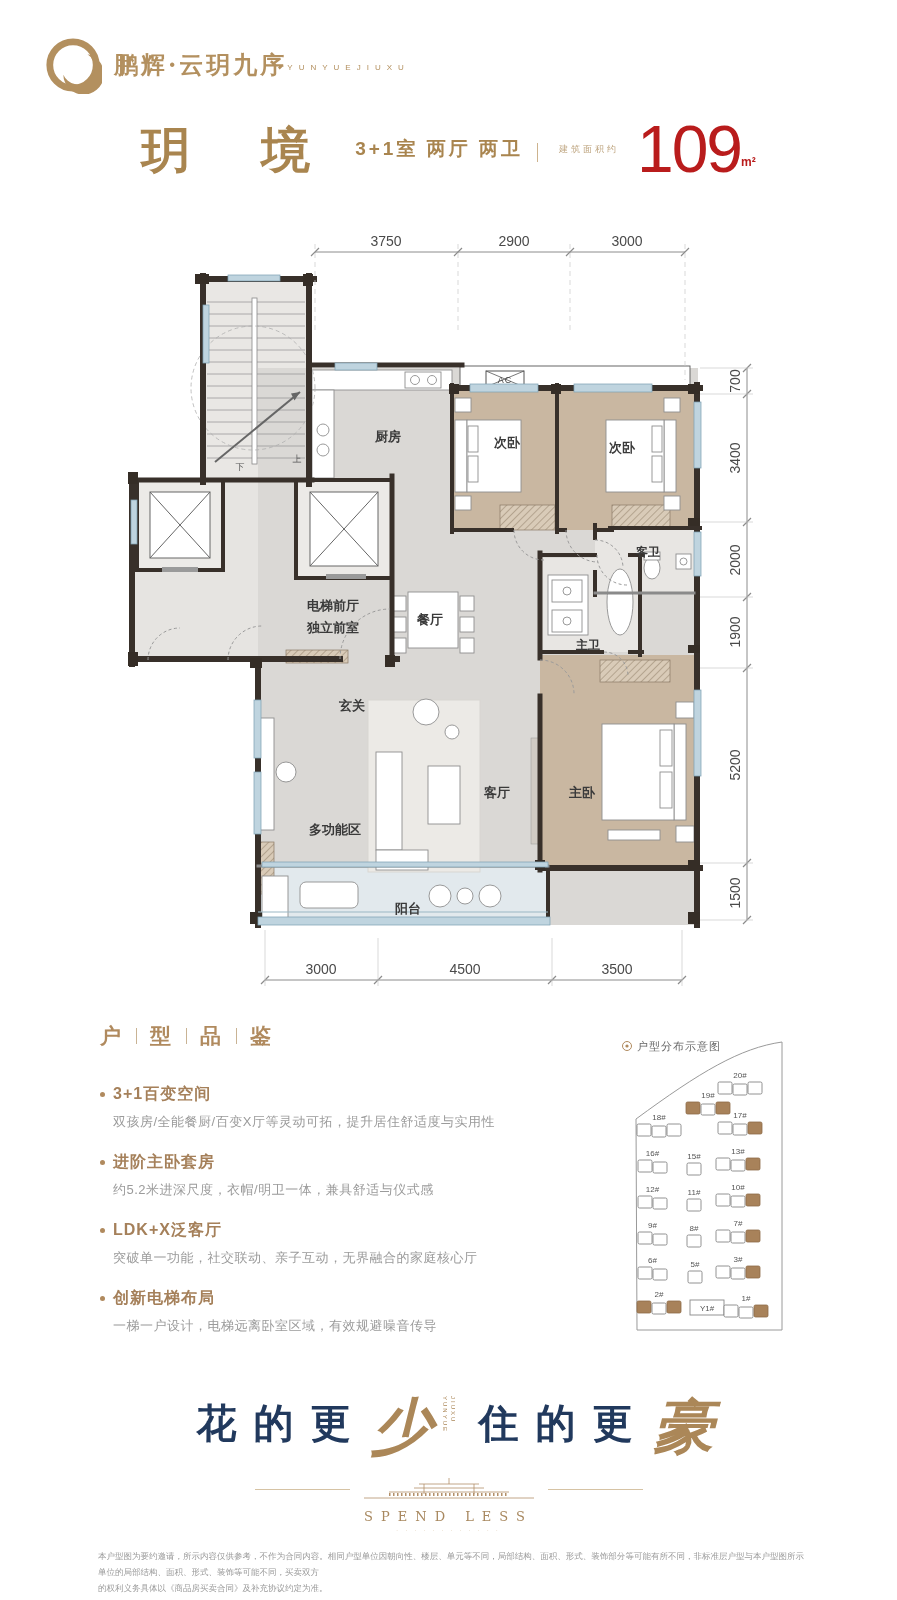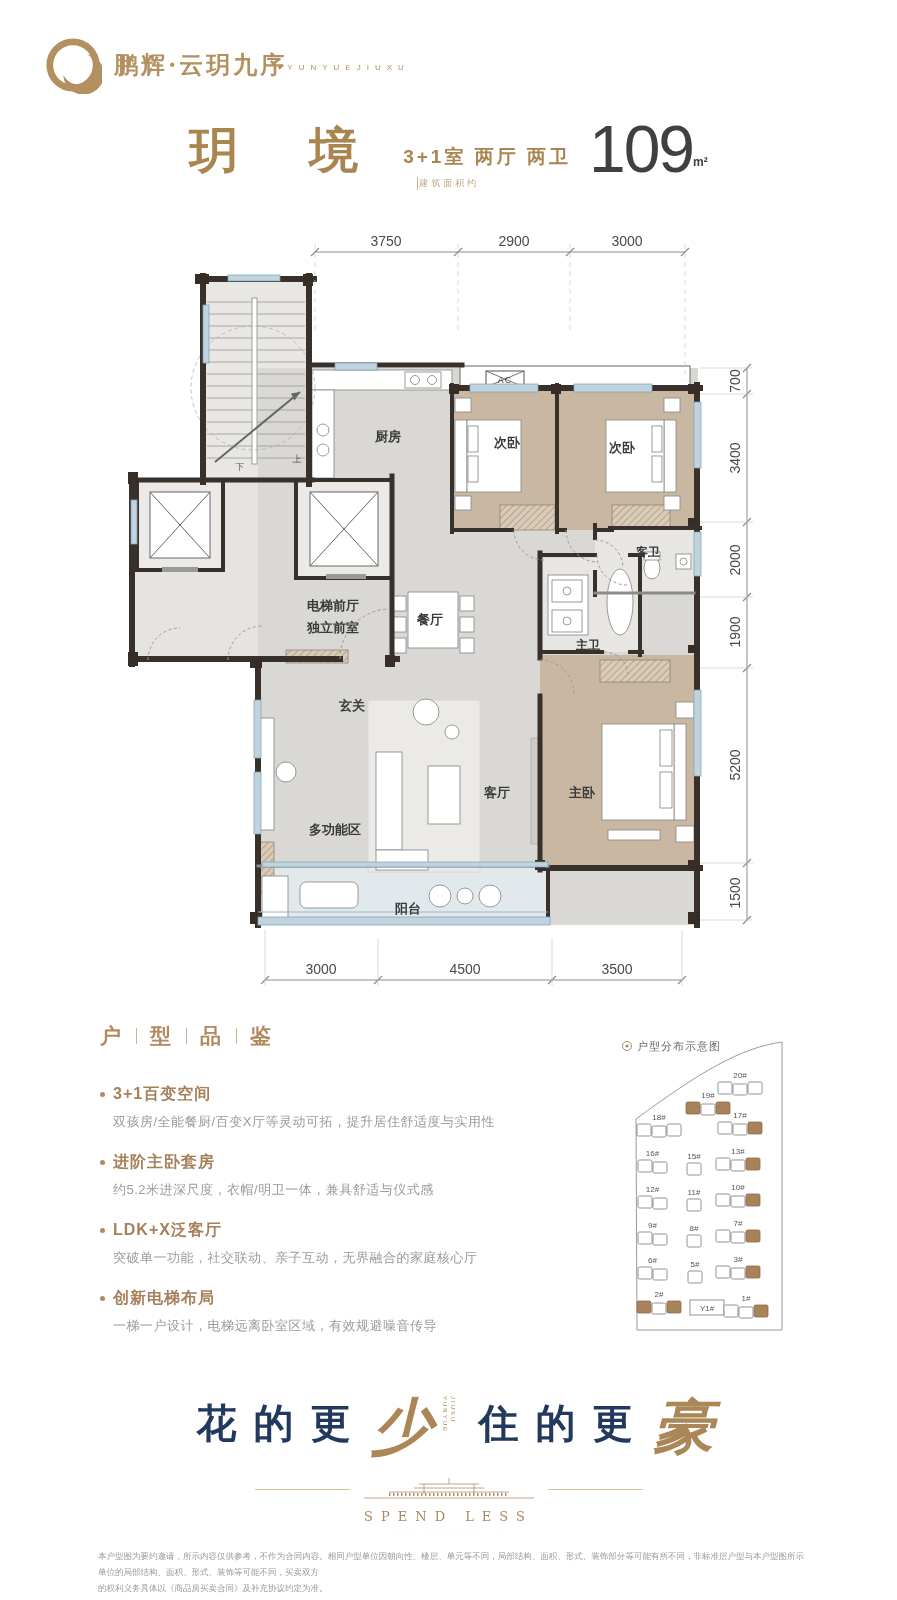--- a/index.html
+++ b/index.html
@@ -6,24 +6,24 @@
   body{width:897px;height:1600px;position:relative;font-family:"Liberation Sans","DejaVu Sans",sans-serif;overflow:hidden;}
   .abs{position:absolute;}
   
   .logo{left:44px;top:36px;display:flex;align-items:center;gap:12px;}
   .logo-text{display:flex;flex-direction:row;align-items:center;}
   .logo-cn{font-family:"DejaVu Serif","Liberation Serif",serif;font-size:24px;font-weight:600;color:#b3905f;letter-spacing:3px;}
   .logo-en{font-size:8px;letter-spacing:6px;color:#b3905f;margin-top:5px;}
   
   .header{top:124px;left:0;right:0;display:flex;justify-content:center;align-items:flex-start;gap:18px;}
   .h-title{font-family:"DejaVu Serif","Liberation Serif",serif;font-size:49px;font-weight:700;color:#a9854f;letter-spacing:0.55em;line-height:1.1;}
-  .h-mid{display:flex;flex-direction:column;margin-top:20px;}
+  .h-mid{display:flex;flex-direction:row;margin-top:12px;}
   .h-spec{font-size:19px;font-weight:700;color:#a9854f;letter-spacing:3px;}
-  .h-area-note{font-size:9px;color:#bda37d;letter-spacing:3px;margin-top:7px;border-left:1px solid #cdb globalization;border-left:1px solid #cdb38e;padding-left:1px;margin-left:14px;}
-  .h-num{display:flex;align-items:flex-end;color:#404040;margin-top:-4px;}
+  .h-area-note{font-size:9px;color:#bda37d;letter-spacing:3px;margin-top:7px;border-left:1px solid #cdb globalization;border-left:1px solid #cdb38e;padding-left:21px;margin-left:14px;}
+  .h-num{display:flex;align-items:flex-end;color:#b91c1c;margin-top:-4px;}
   .h-num-val{font-size:66px;line-height:0.9;font-weight:500;letter-spacing:-2px;}
   .h-num-unit{font-size:12px;font-weight:600;margin-bottom:10px;}
   
   .sp{left:100px;top:1022px;width:505px;}
   .sp-title{display:flex;align-items:center;gap:13px;font-family:"DejaVu Serif","Liberation Serif",serif;font-size:21px;font-weight:600;color:#b08a5e;letter-spacing:2px;}
   .sp-sep{width:1px;height:16px;background:#c9b394;}
   .sp-list{margin-top:34px;}
   .sp-item{margin-bottom:21px;}
   .sp-head{display:flex;align-items:center;gap:8px;font-size:16px;font-weight:700;color:#a5805a;letter-spacing:1px;}
   .sp-dot{width:5px;height:5px;border-radius:50%;background:#b08a5e;flex:0 0 auto;}

